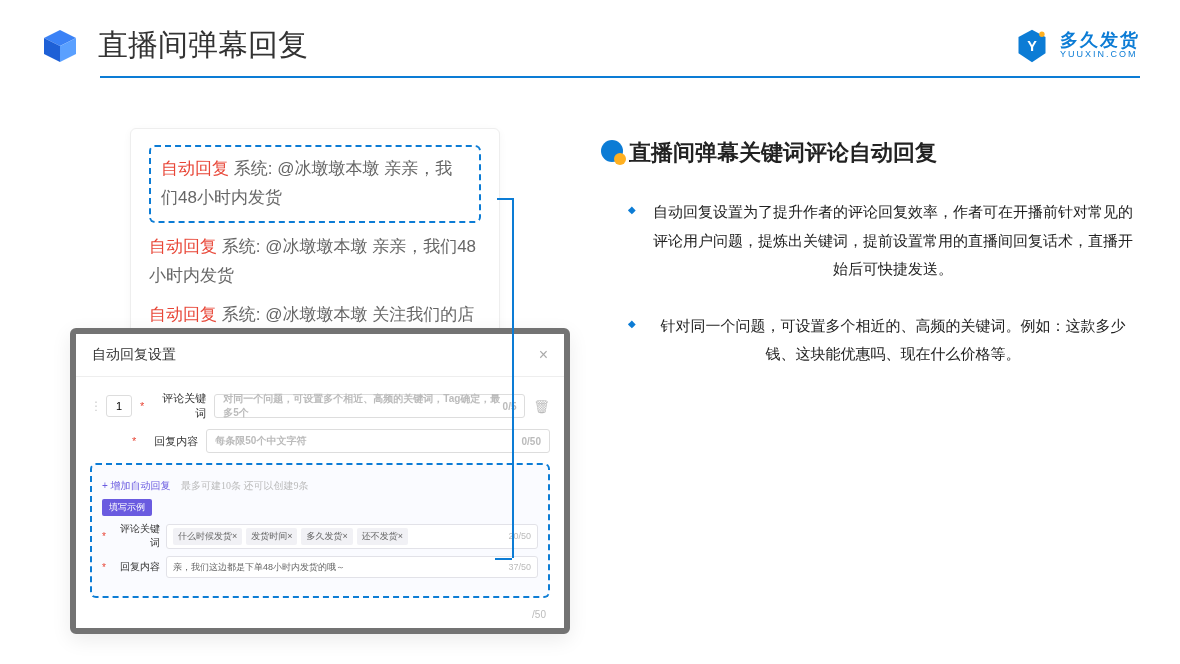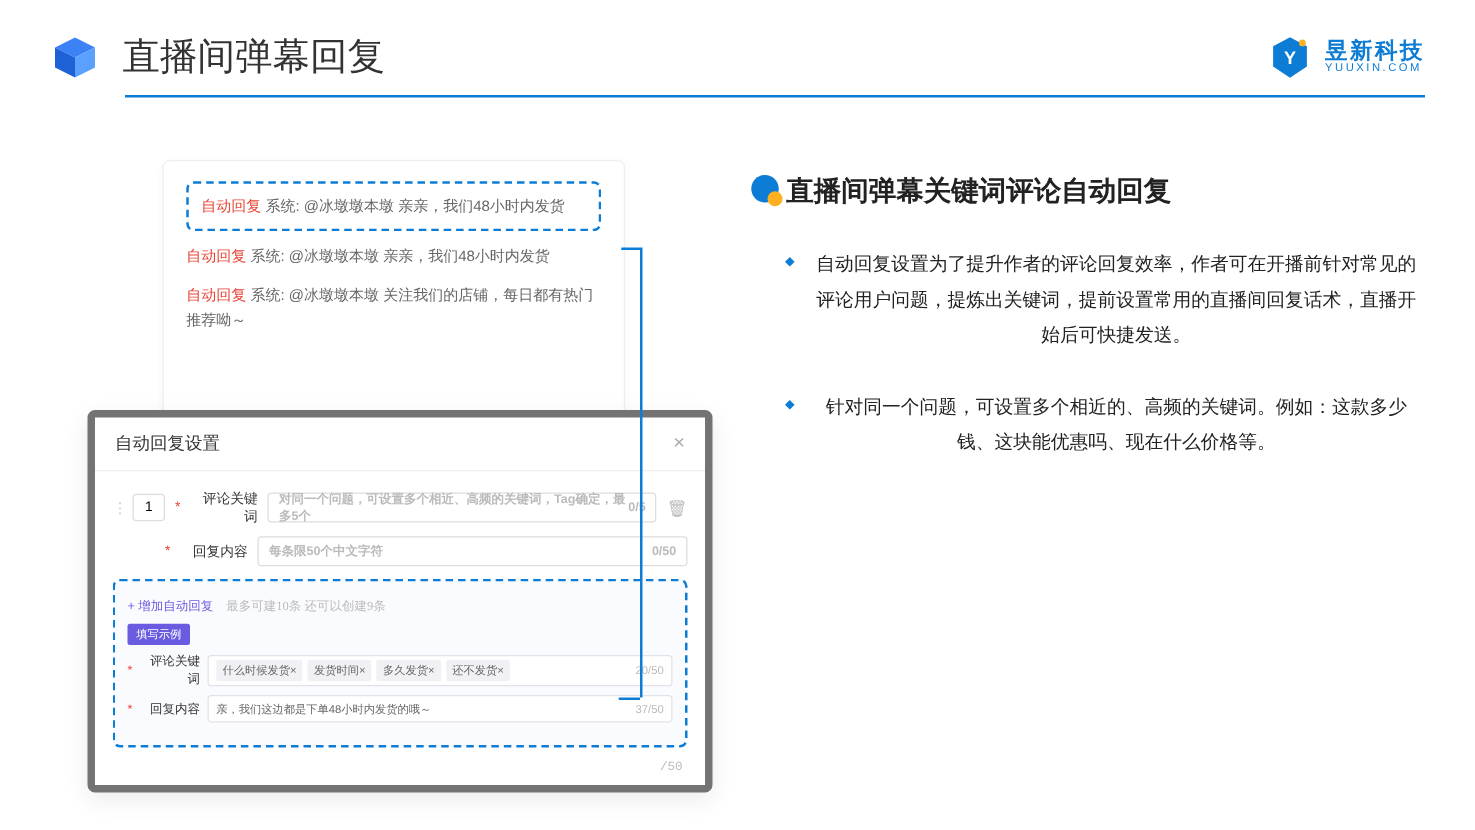--- a/index.html
+++ b/index.html
@@ -16,21 +16,21 @@
 .brand-domain { font-size: 9px; color: #0c7cd5; letter-spacing: 2px; }
 
 .hr-line { height: 2px; background: #0c7cd5; margin: 0 40px 0 100px; }
 
 .content { display: flex; gap: 30px; padding: 50px 40px 0 70px; }
 .left-panel { position: relative; width: 500px; }
 
 .comments-card { position: absolute; top: 0; left: 60px; width: 370px; background: #fff; border: 1px solid #eee; border-radius: 6px; padding: 16px 18px 60px 18px; box-shadow: 0 2px 8px rgba(0,0,0,0.04); z-index: 1; }
 .tabs { display: flex; gap: 20px; font-size: 14px; color: #999; margin-bottom: 16px; }
 .tab-active { color: #222; font-weight: 600; }
-.comment-row { font-size: 12px; color: #666; line-height: 1.7; margin-bottom: 10px; }
+.comment-row { font-size: 17px; color: #666; line-height: 1.7; margin-bottom: 10px; }
 .comment-row .tag { color: #e84637; font-weight: 500; }
 .highlight-box { border: 2px dashed #0c7cd5; border-radius: 6px; padding: 8px 10px; margin-bottom: 10px; position: relative; }
 
 .connector { position: absolute; border: 1px solid #0c7cd5; pointer-events: none; z-index: 3; }
 
 .settings-card { position: absolute; top: 200px; left: 0; width: 500px; background: #fff; border: 6px solid #737373; border-radius: 6px; box-shadow: 0 6px 20px rgba(0,0,0,0.08); z-index: 2; padding-bottom: 30px; }
 .settings-header { display: flex; justify-content: space-between; align-items: center; padding: 12px 16px; border-bottom: 1px solid #eee; font-size: 14px; color: #333; }
 .close-x { color: #aaa; font-size: 16px; cursor: pointer; }
 .settings-body { padding: 14px 14px 0 14px; }
 .form-row { display: flex; align-items: center; gap: 8px; margin-bottom: 8px; font-size: 11px; }
@@ -45,21 +45,21 @@
 .example-box { border: 2px dashed #0c7cd5; border-radius: 6px; margin: 10px 14px 0 14px; padding: 10px 10px 12px 10px; background: #fafbff; }
 .add-link { color: #6a5be0; font-size: 10px; }
 .add-hint { color: #bbb; font-size: 10px; margin-left: 6px; font-family: Liberation Serif, serif; }
 .badge { background: #6a5be0; color: #fff; font-size: 9px; padding: 2px 7px; border-radius: 2px; display: inline-block; margin: 6px 0; }
 .chip-row { display: flex; align-items: center; gap: 6px; font-size: 10px; margin-bottom: 6px; }
 .chip-label { color: #333; width: 48px; text-align: right; }
 .chip-box { flex: 1; border: 1px solid #e2e2e8; border-radius: 3px; background: #fff; padding: 3px 6px; display: flex; gap: 4px; align-items: center; flex-wrap: wrap; min-height: 22px; }
 .chip { background: #f1f1f5; color: #666; font-size: 9px; padding: 2px 5px; border-radius: 2px; }
 .chip-count { color: #bbb; font-size: 9px; margin-left: auto; }
 
-.outer-counter { position: absolute; right: 18px; bottom: 8px; font-size: 10px; color: #bbb; font-family: Liberation Mono, monospace; }
+.outer-counter { position: absolute; right: 18px; bottom: 8px; font-size: 10px; color: #bbb; }
 
 .right-panel { flex: 1; padding-top: 10px; }
 .section-title-row { display: flex; align-items: center; gap: 1px; margin-bottom: 30px; }
 .bubble-icon { width: 28px; height: 28px; position: relative; }
 .section-title { font-size: 22px; color: #222; }
 .bullets { list-style: none; padding-left: 28px; text-align: center; }
 .bullets li { position: relative; font-size: 15px; color: #222; line-height: 1.9; margin-bottom: 28px; padding-left: 18px; }
 .bullets li::before { content: "◆"; position: absolute; left: 0; top: 2px; color: #0c7cd5; font-size: 10px; }
 </style>
 </head>
@@ -78,21 +78,21 @@
   </div>
   <div class="brand">
     <div class="brand-logo">
       <svg viewBox="0 0 40 40">
           <path d="M20 2 L35 10 L35 28 L20 38 L5 28 L5 10 Z" fill="#0c7cd5"></path>
           <text x="20" y="26" text-anchor="middle" fill="#fff" font-size="16" font-weight="bold">Y</text>
           <circle cx="31" cy="7" r="3" fill="#ffb020"></circle>
         </svg>
     </div>
     <div class="brand-text">
-      <span class="brand-name">昱新科技</span>
+      <span class="brand-name">多久发货</span>
       <span class="brand-domain">YUUXIN.COM</span>
     </div>
   </div>
 </div>
 <div class="hr-line"></div>
 
 <div class="content">
   <div class="left-panel">
 
     <div class="comments-card">

